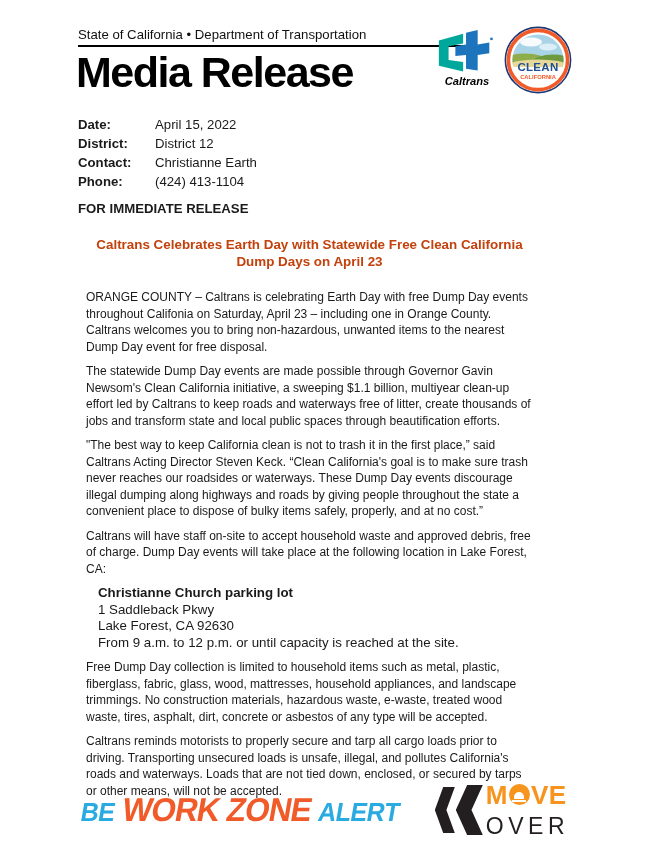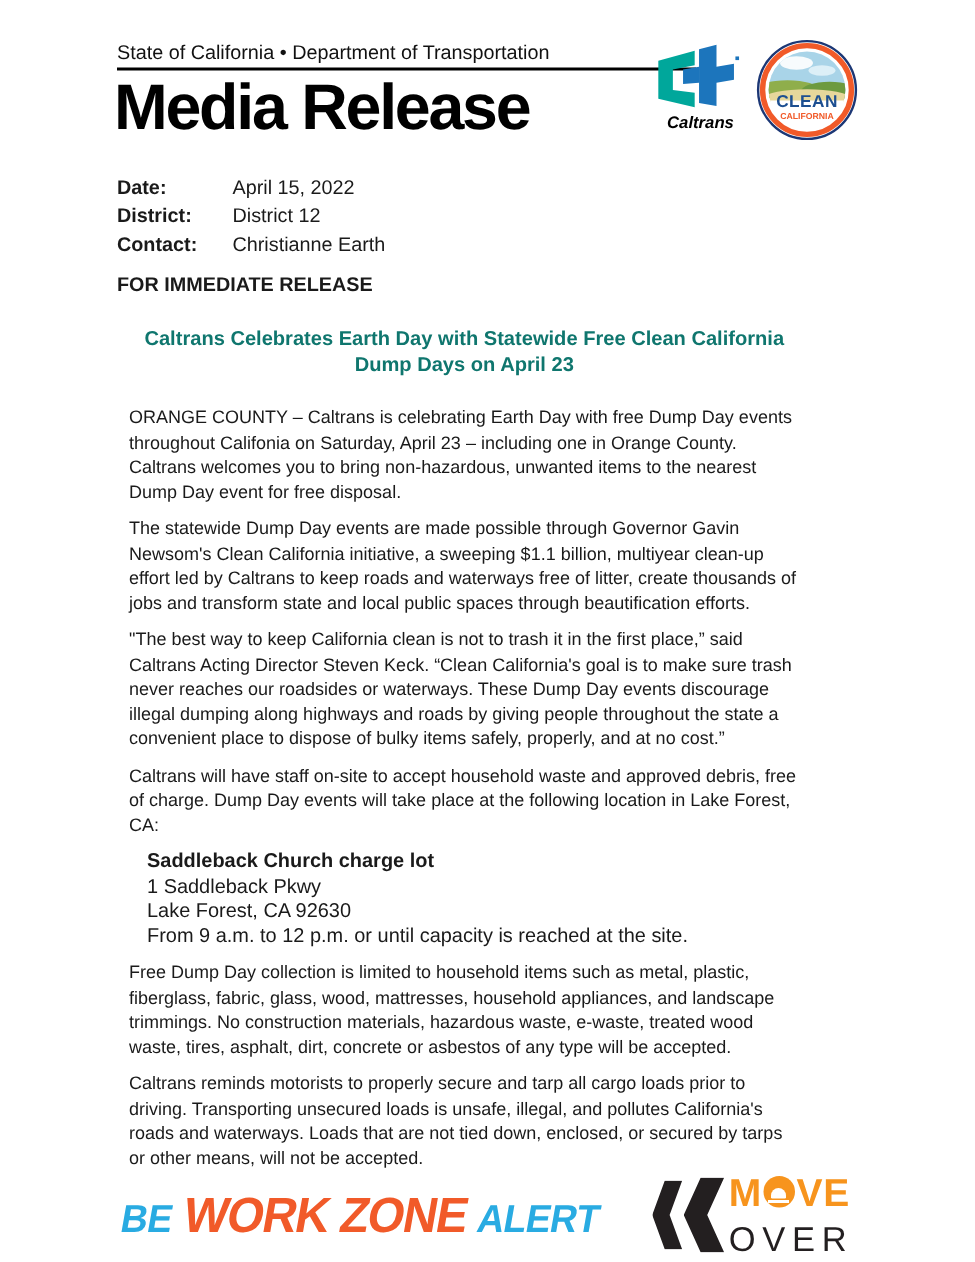--- a/index.html
+++ b/index.html
@@ -23,21 +23,21 @@
   .clean-logo{width:68px;height:68px;}
 
   
   .meta{margin-top:21px;font-size:13.2px;line-height:19px;}
   .meta-row{display:flex;}
   .meta-label{font-weight:bold;width:77px;flex:0 0 77px;}
   .release{margin-top:9px;font-weight:bold;font-size:13.2px;line-height:17px;}
 
   
   .headline{margin:20px auto 0;max-width:486px;text-align:center;
-            font-weight:bold;font-size:13.4px;line-height:16.5px;color:#0f766e;}
+            font-weight:bold;font-size:13.4px;line-height:16.5px;color:#c2410c;}
   .body p{margin:8px 8px 0;font-size:12px;line-height:16.5px;}
   .body p.first{margin-top:19px;}
   .location{margin-top:8px;padding-left:20px;font-size:13.3px;line-height:16.5px;}
   .location .loc-name{font-weight:bold;}
 
   
   .footer{position:absolute;left:78px;right:47px;top:782px;height:56px;
           display:flex;justify-content:space-between;align-items:center;}
 
   .wz{display:flex;align-items:baseline;gap:8px;font-weight:bold;
@@ -106,34 +106,38 @@
       <span class="meta-value">April 15, 2022</span>
     </div>
     <div class="meta-row">
       <span class="meta-label">District:</span>
       <span class="meta-value">District 12</span>
     </div>
     <div class="meta-row">
       <span class="meta-label">Contact:</span>
       <span class="meta-value">Christianne Earth</span>
     </div>
+    <div class="meta-row">
+      <span class="meta-label">Phone:</span>
+      <span class="meta-value">(424) 413-1104</span>
+    </div>
   </div>
 
   <div class="release">FOR IMMEDIATE RELEASE</div>
 
   <div class="headline">Caltrans Celebrates Earth Day with Statewide Free Clean California Dump Days on April 23</div>
 
   <div class="body">
     <p class="first">ORANGE COUNTY – Caltrans is celebrating Earth Day with free Dump Day events throughout Califonia on Saturday, April 23 – including one in Orange County. Caltrans welcomes you to bring non-hazardous, unwanted items to the nearest Dump Day event for free disposal.</p>
     <p>The statewide Dump Day events are made possible through Governor Gavin Newsom's Clean California initiative, a sweeping $1.1 billion, multiyear clean-up effort led by Caltrans to keep roads and waterways free of litter, create thousands of jobs and transform state and local public spaces through beautification efforts.</p>
     <p>"The best way to keep California clean is not to trash it in the first place,” said Caltrans Acting Director Steven Keck. “Clean California's goal is to make sure trash never reaches our roadsides or waterways. These Dump Day events discourage illegal dumping along highways and roads by giving people throughout the state a convenient place to dispose of bulky items safely, properly, and at no cost.”</p>
     <p>Caltrans will have staff on-site to accept household waste and approved debris, free of charge. Dump Day events will take place at the following location in Lake Forest, CA:</p>
 
     <div class="location">
-      <div class="loc-name">Saddleback Church charge lot</div>
+      <div class="loc-name">Christianne Church parking lot</div>
       <div>1 Saddleback Pkwy</div>
       <div>Lake Forest, CA 92630</div>
       <div>From 9 a.m. to 12 p.m. or until capacity is reached at the site.</div>
     </div>
 
     <p>Free Dump Day collection is limited to household items such as metal, plastic, fiberglass, fabric, glass, wood, mattresses, household appliances, and landscape trimmings. No construction materials, hazardous waste, e-waste, treated wood waste, tires, asphalt, dirt, concrete or asbestos of any type will be accepted.</p>
     <p>Caltrans reminds motorists to properly secure and tarp all cargo loads prior to driving. Transporting unsecured loads is unsafe, illegal, and pollutes California's roads and waterways. Loads that are not tied down, enclosed, or secured by tarps or other means, will not be accepted.</p>
   </div>
 
   <div class="footer">

